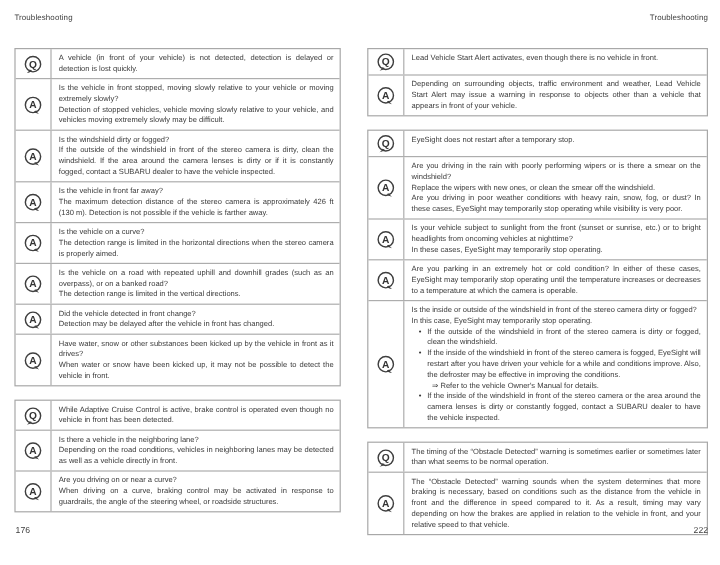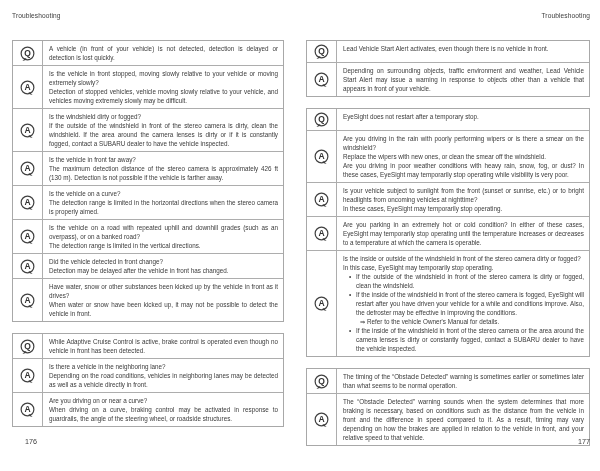--- a/index.html
+++ b/index.html
@@ -58,21 +58,20 @@
   .seg-bullet { display: flex; padding-left: 6px; }
   .bullet-marker { flex: 0 0 7px; }
   .bullet-text { flex: 1; text-align: justify; }
   .seg-ref { padding-left: 17px; }
 
   .page-number {
     position: absolute;
     top: 437px;
     font-size: 7.2px;
     color: #3d3d3d;
-    margin-left: 12px;
   }
   #page-left  .page-number { left: 1px; }
   #page-right .page-number { right: 0; }
 </style>
 </head>
 <body>
 
 <div class="page" id="page-left">
   <div class="page-header">Troubleshooting</div>
   <div class="tables">
@@ -353,14 +352,14 @@
               <path d="M13.4,15.3 C13.8,16.9 14.8,18.0 16.1,18.7 C13.7,18.5 12.1,17.6 11.0,16.1 Z" fill="#3f3f3f"></path>
               <text x="10" y="13.3" text-anchor="middle" font-size="10" font-weight="bold" fill="#333333" font-family="Liberation Sans, sans-serif">A</text>
             </svg>
           </div>
           <div class="qa-text-cell">
             <div class="seg-p">The “Obstacle Detected” warning sounds when the system determines that more braking is necessary, based on conditions such as the distance from the vehicle in front and the difference in speed compared to it. As a result, timing may vary depending on how the brakes are applied in relation to the vehicle in front, and your relative speed to that vehicle.</div>
           </div>
         </div>
       </div>
     </div>
-  <div class="page-number">177</div>
+  <div class="page-number">222</div>
 </div>
 
 </body></html>

